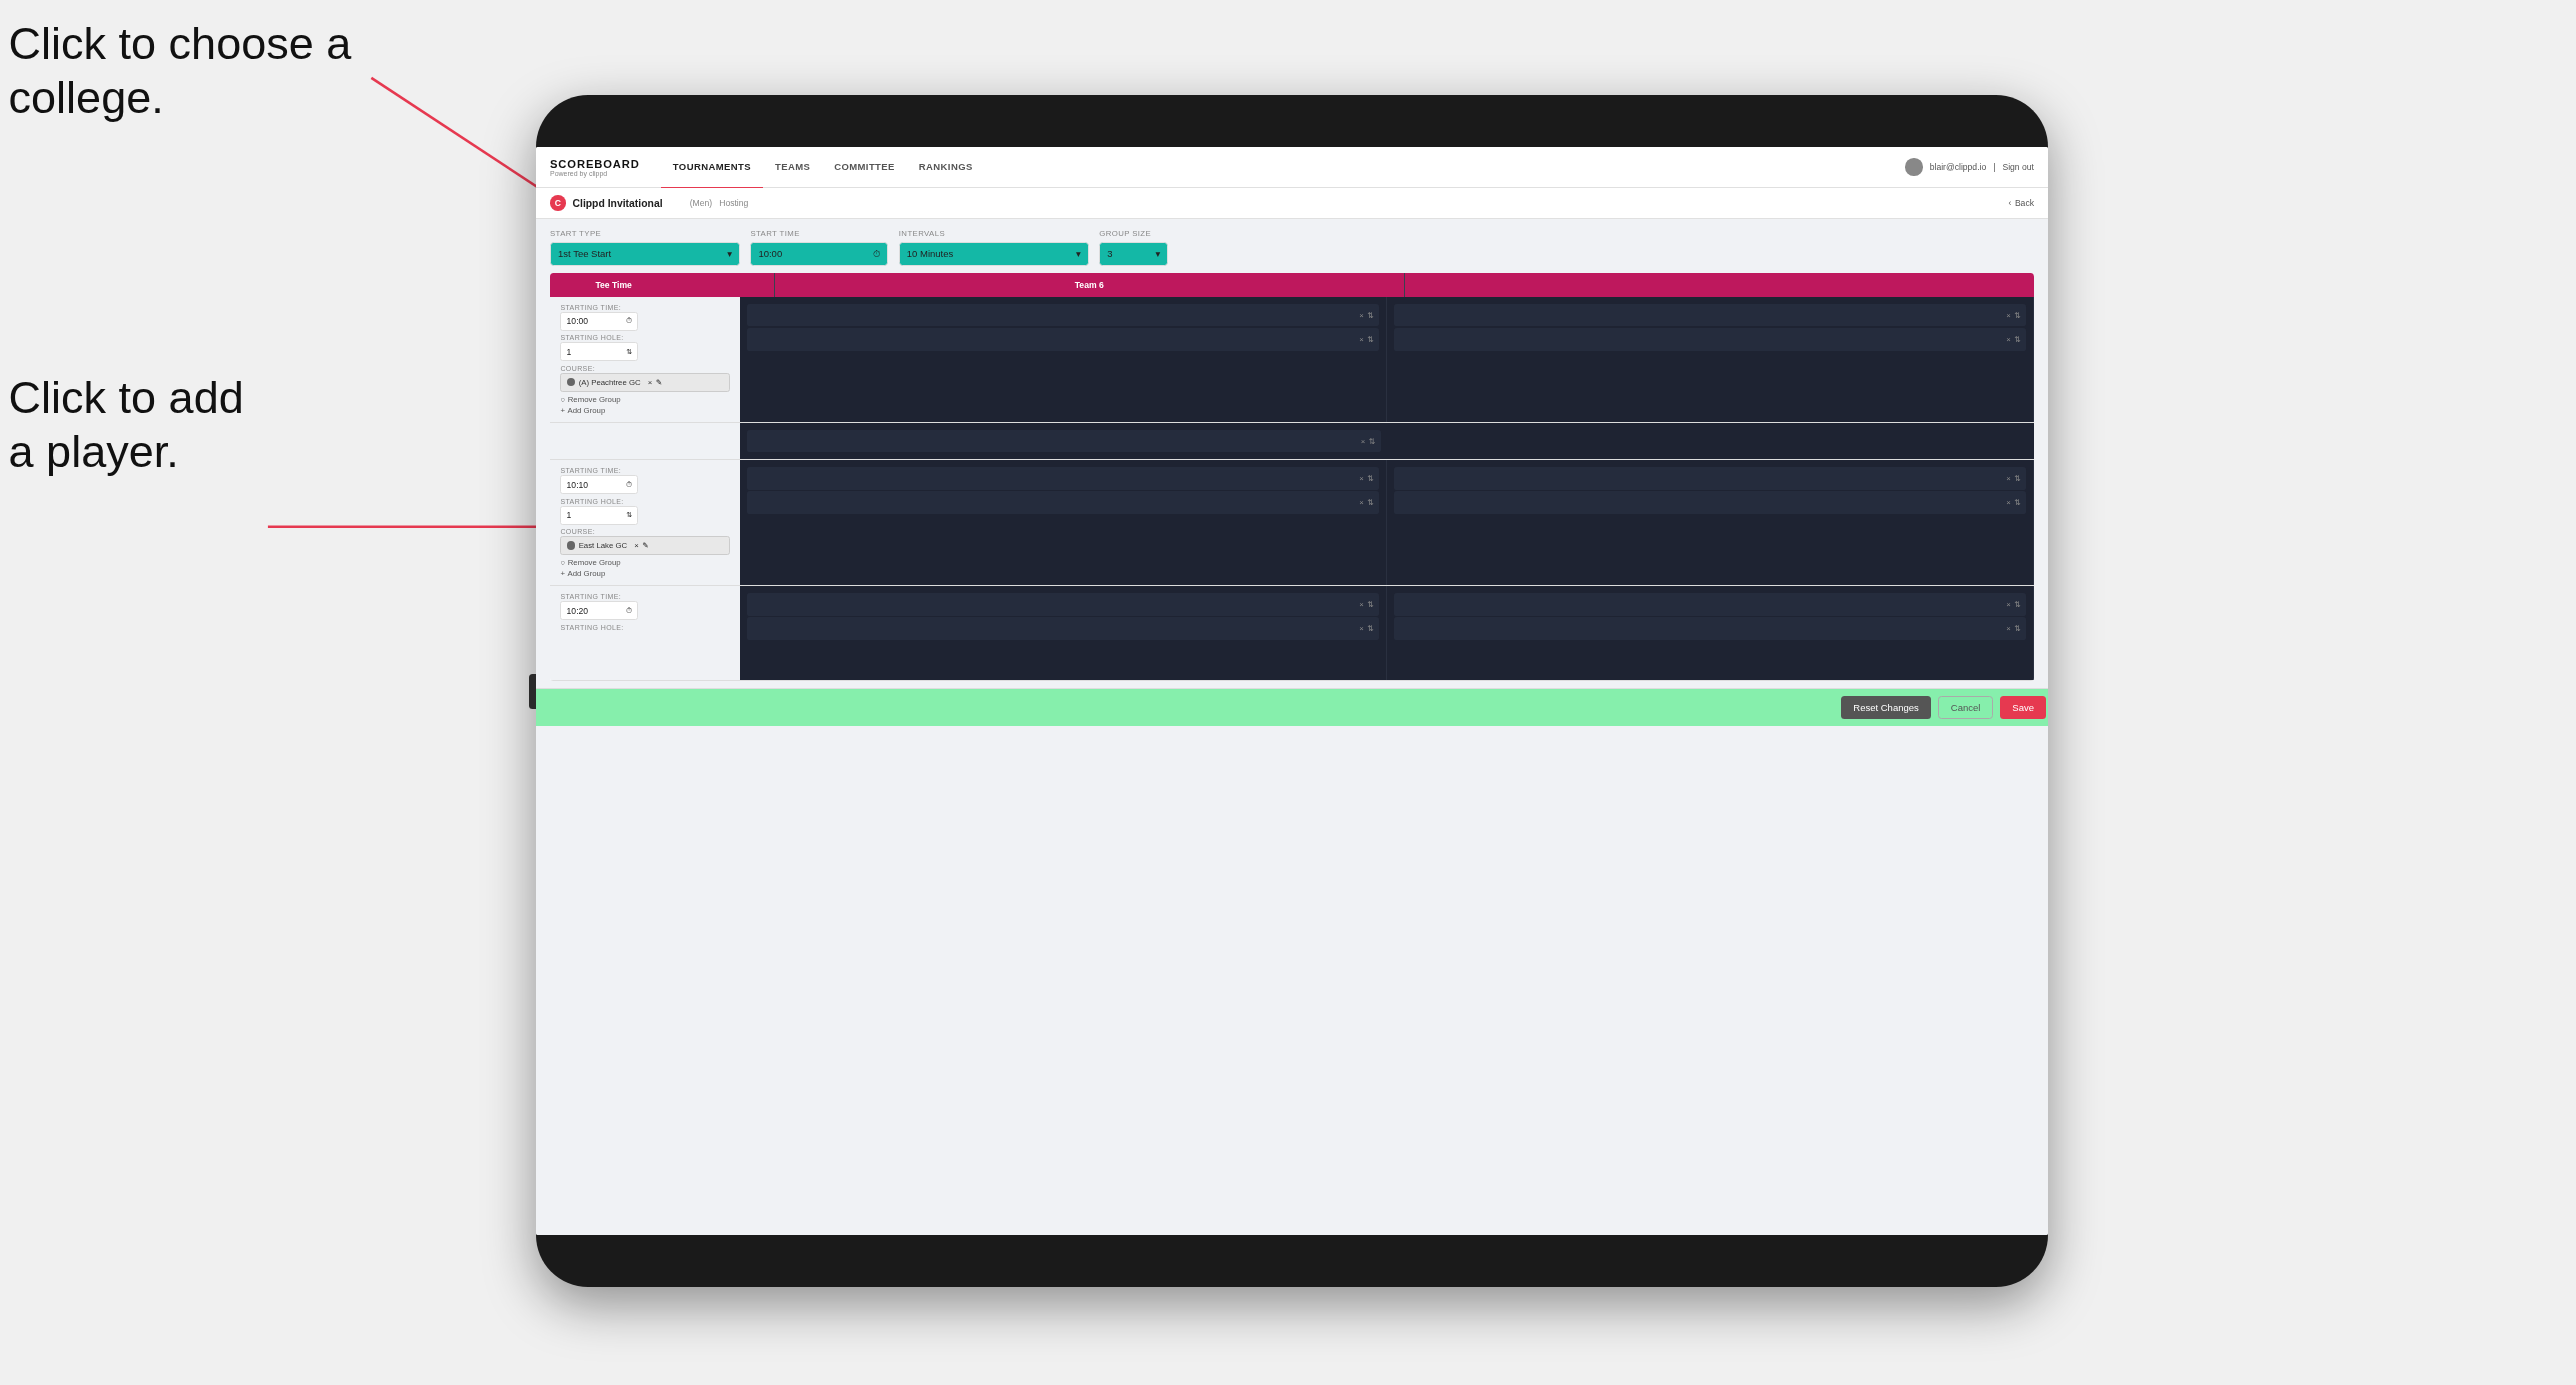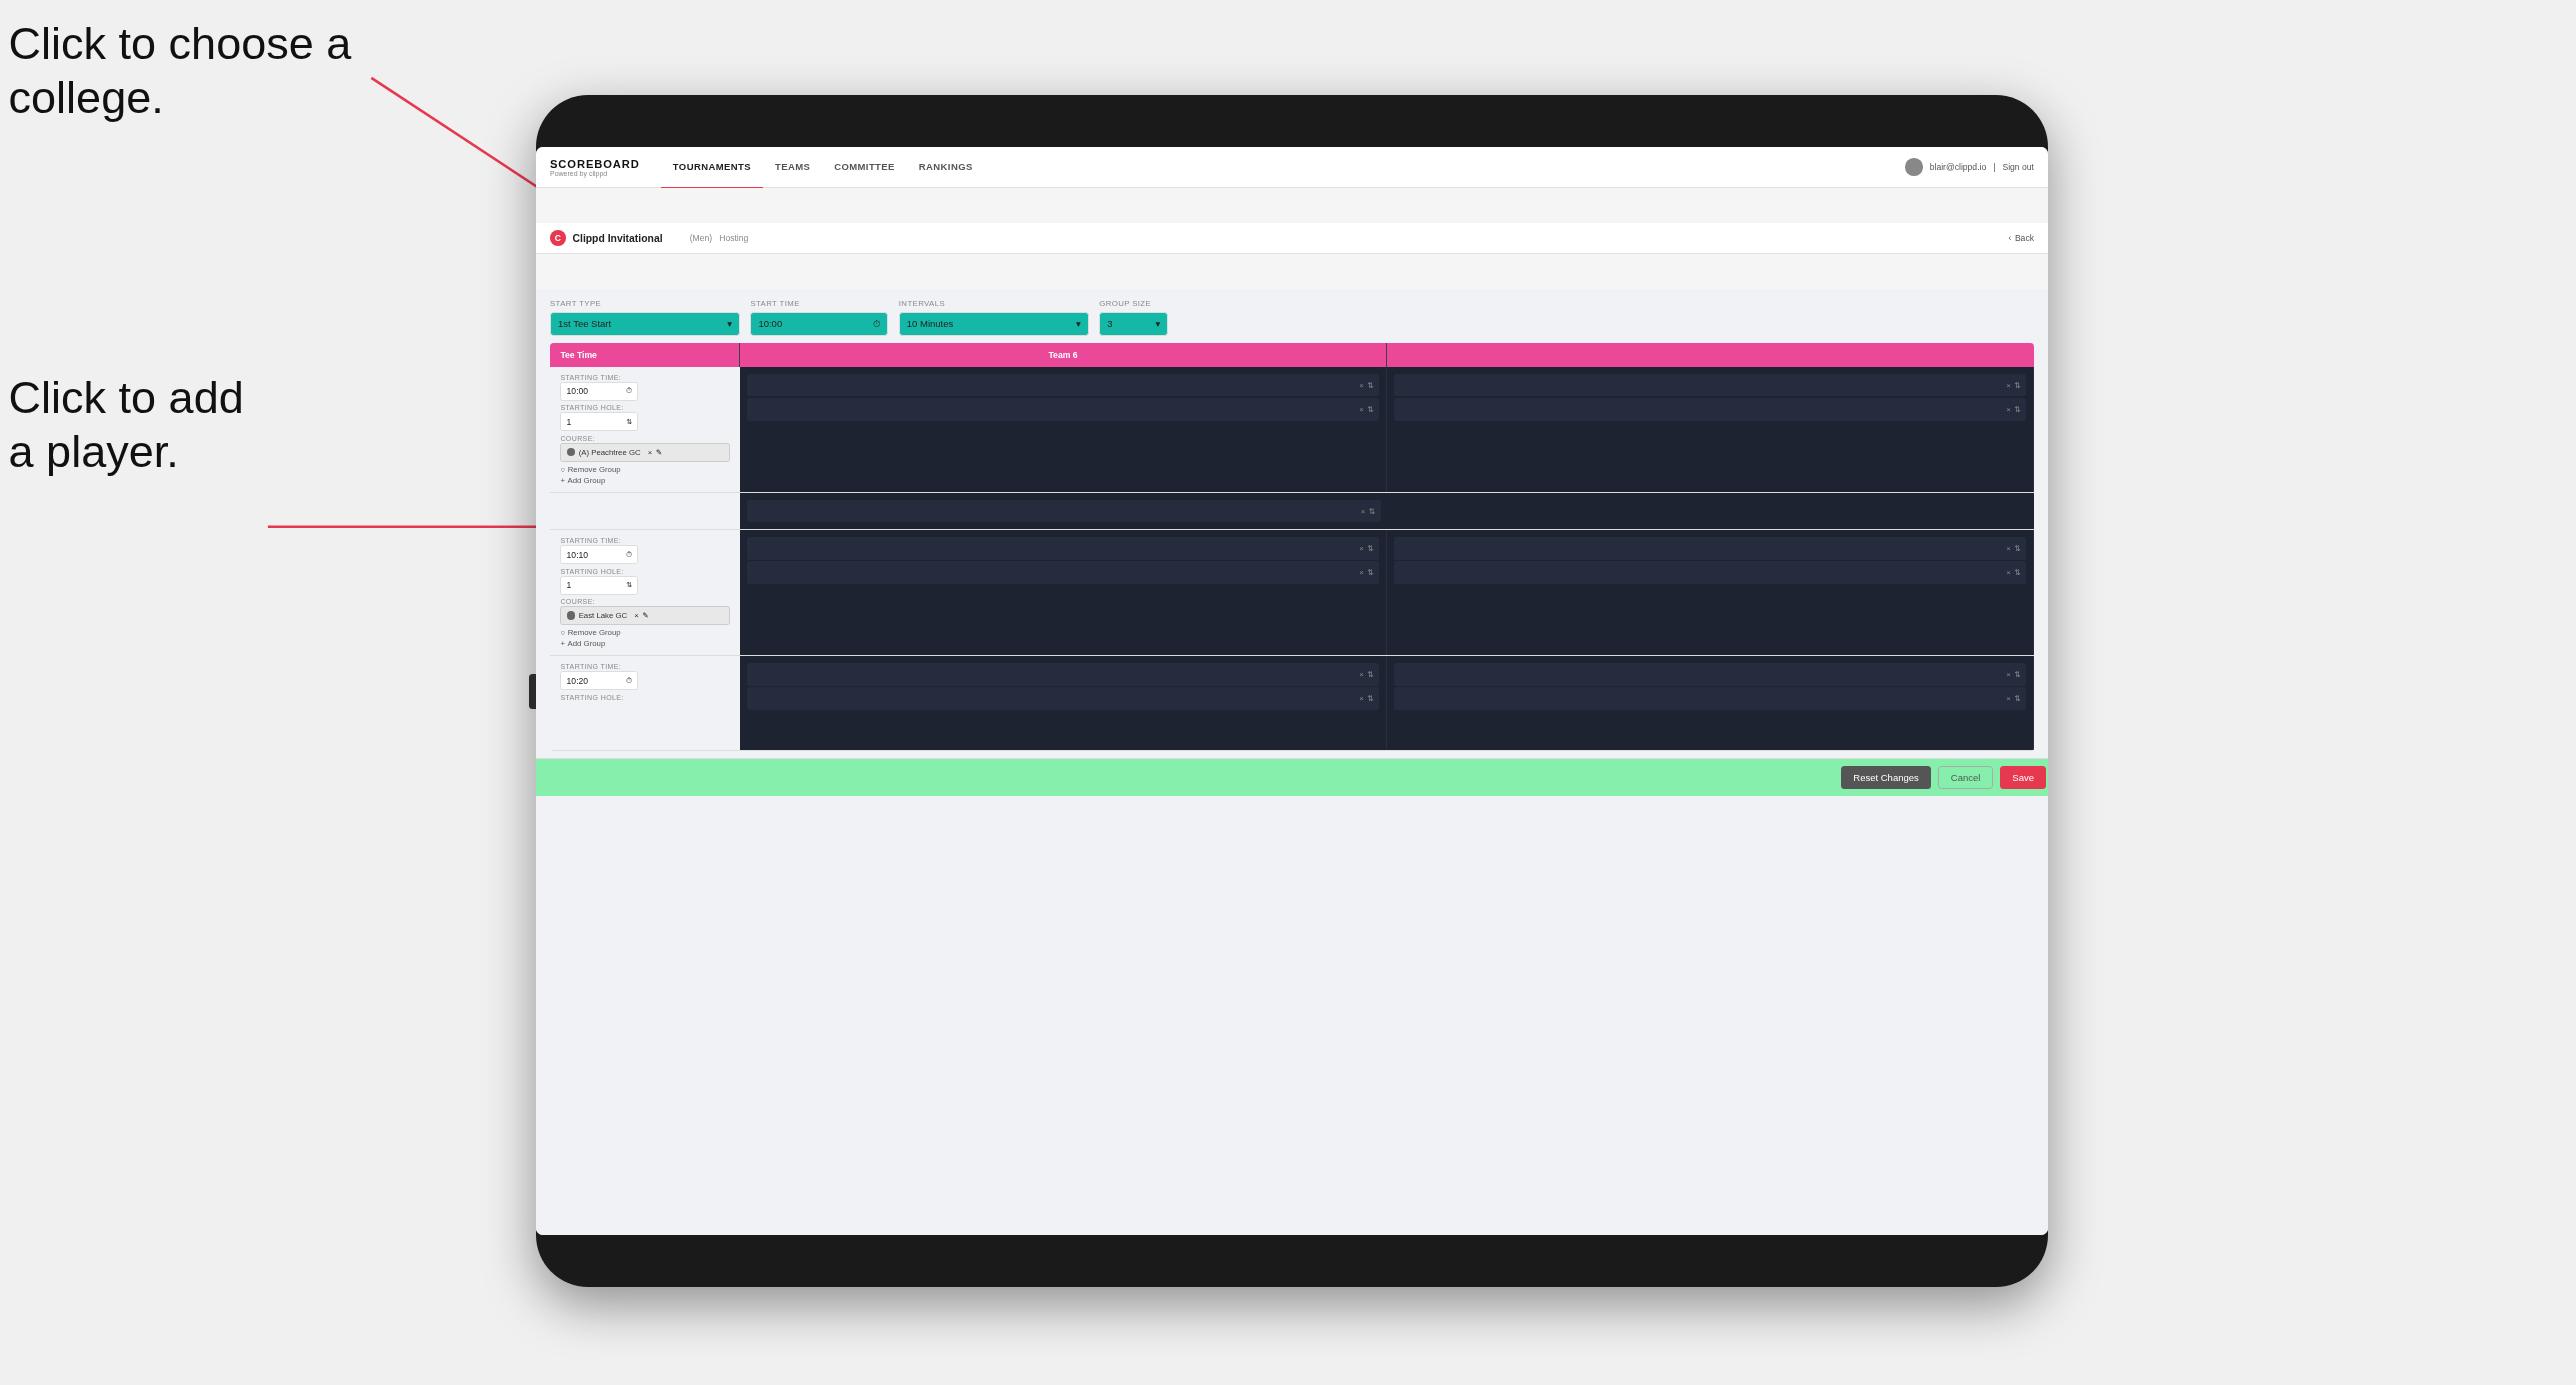--- a/index.html
+++ b/index.html
@@ -39,25 +39,24 @@
       box-shadow: 0 17.3px 52px rgba(0,0,0,0.4);
       display: flex;
       align-items: center;
       justify-content: center;
     }
 
     .tablet-screen {
       width: 1670px;
       height: 1088px;
       background: #f5f5f5;
-      border-radius: 7px;
+      border-radius: 2px;
       overflow: hidden;
       display: flex;
       flex-direction: column;
-      gap: 35px;
     }
 
     
     .top-nav {
       background: #fff;
       height: 41px;
       display: flex;
       align-items: center;
       padding: 0 14px;
       border-bottom: 0.9px solid #e0e0e0;
@@ -227,22 +226,23 @@
     .schedule-table {
       margin: 0 14px 7px;
       background: #fff;
       border-radius: 3.5px;
       overflow: hidden;
     }
 
     .table-header {
       display: grid;
       grid-template-columns: 190px 1fr 1fr;
-      background: #ec4899;
+      background: #be185d;
       color: #fff;
+      padding-left: 35px;
     }
 
     .th {
       padding: 7px 10.4px;
       font-size: 8.6px;
       font-weight: 600;
       text-align: center;
       border-right: 0.9px solid #3a4050;
     }
 

